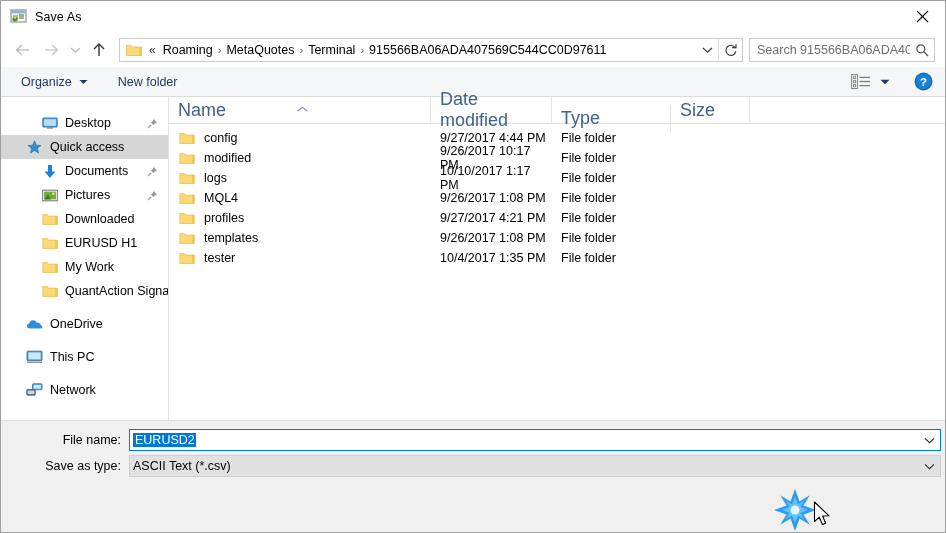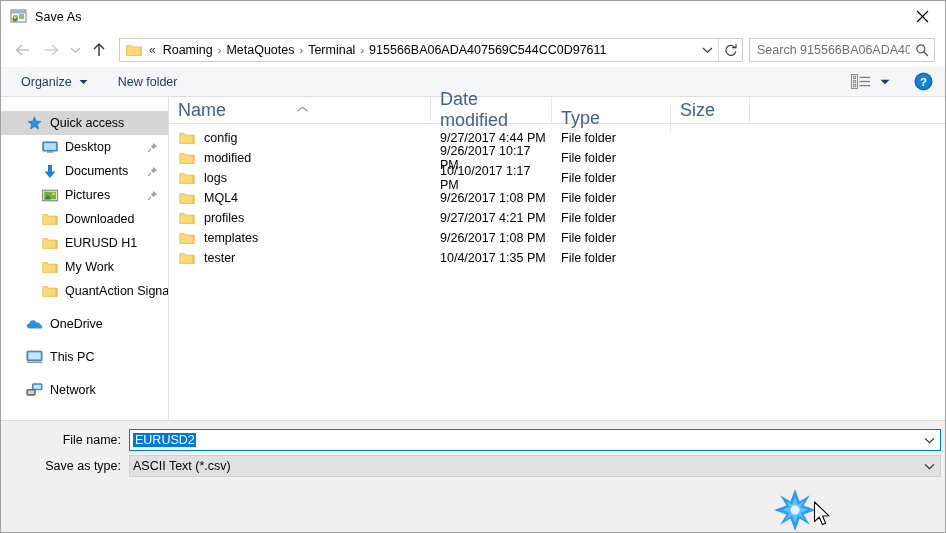--- a/index.html
+++ b/index.html
@@ -422,44 +422,44 @@
           <text x="9.5" y="14" font-family="Liberation Sans, sans-serif" font-size="11.5" font-weight="bold" fill="#ffffff" text-anchor="middle">?</text>
         </svg>
       </span>
     </div>
   </div>
 
   <div class="content">
 
     <div class="sidebar">
 
-      <div class="side-item lvl0 selected">
-        <span class="side-ico">
-          <svg width="15" height="15" viewBox="0 0 15 15">
-            <path d="M7.5 0.8 L9.3 5.2 L13.9 5.5 L10.4 8.5 L11.5 13 L7.5 10.4 L3.5 13 L4.6 8.5 L1.1 5.5 L5.7 5.2 Z" fill="#2e8fd9" stroke="#1e6ba8" stroke-width="0.6"></path>
-          </svg>
-        </span>
-        <span class="side-label">Quick access</span>
-      </div>
-
       <div class="side-item lvl1">
         <span class="side-ico">
           <svg width="16" height="14" viewBox="0 0 16 14">
             <rect x="0.8" y="2" width="14.4" height="9" rx="0.6" fill="#4fa3e3" stroke="#2b6ea8" stroke-width="0.9"></rect>
             <rect x="2.1" y="3.2" width="11.8" height="6.6" fill="#bcdcf5"></rect>
             <rect x="5" y="11.4" width="6" height="1.2" fill="#7a7a7a"></rect>
           </svg>
         </span>
         <span class="side-label">Desktop</span>
         <span class="pin">
           <svg width="11" height="11" viewBox="0 0 11 11">
             <path d="M6.6 0.9 L10.1 4.4 L8.3 5 L6.3 7 L4 4.7 L6 2.7 Z" fill="#9a9a9a"></path>
             <line x1="4" y1="7" x2="1" y2="10" stroke="#9a9a9a" stroke-width="1.1"></line>
           </svg>
         </span>
+      </div>
+
+      <div class="side-item lvl0 selected">
+        <span class="side-ico">
+          <svg width="15" height="15" viewBox="0 0 15 15">
+            <path d="M7.5 0.8 L9.3 5.2 L13.9 5.5 L10.4 8.5 L11.5 13 L7.5 10.4 L3.5 13 L4.6 8.5 L1.1 5.5 L5.7 5.2 Z" fill="#2e8fd9" stroke="#1e6ba8" stroke-width="0.6"></path>
+          </svg>
+        </span>
+        <span class="side-label">Quick access</span>
       </div>
 
       <div class="side-item lvl1">
         <span class="side-ico">
           <svg width="14" height="15" viewBox="0 0 14 15">
             <rect x="5" y="1" width="4" height="7" fill="#1a82d4"></rect>
             <path d="M1.6 7.5 L12.4 7.5 L7 14 Z" fill="#1a82d4"></path>
           </svg>
         </span>
         <span class="side-label">Documents</span>

